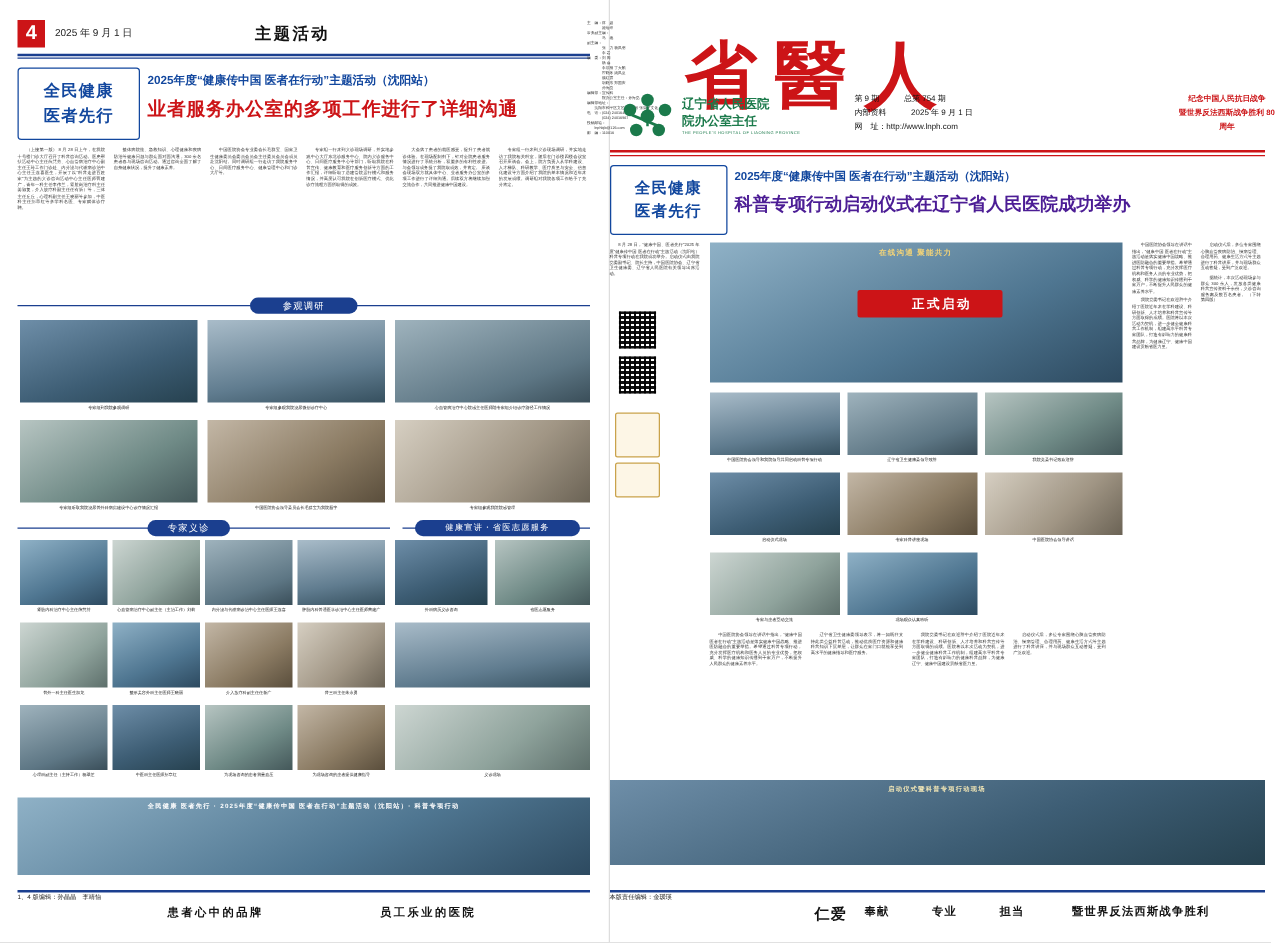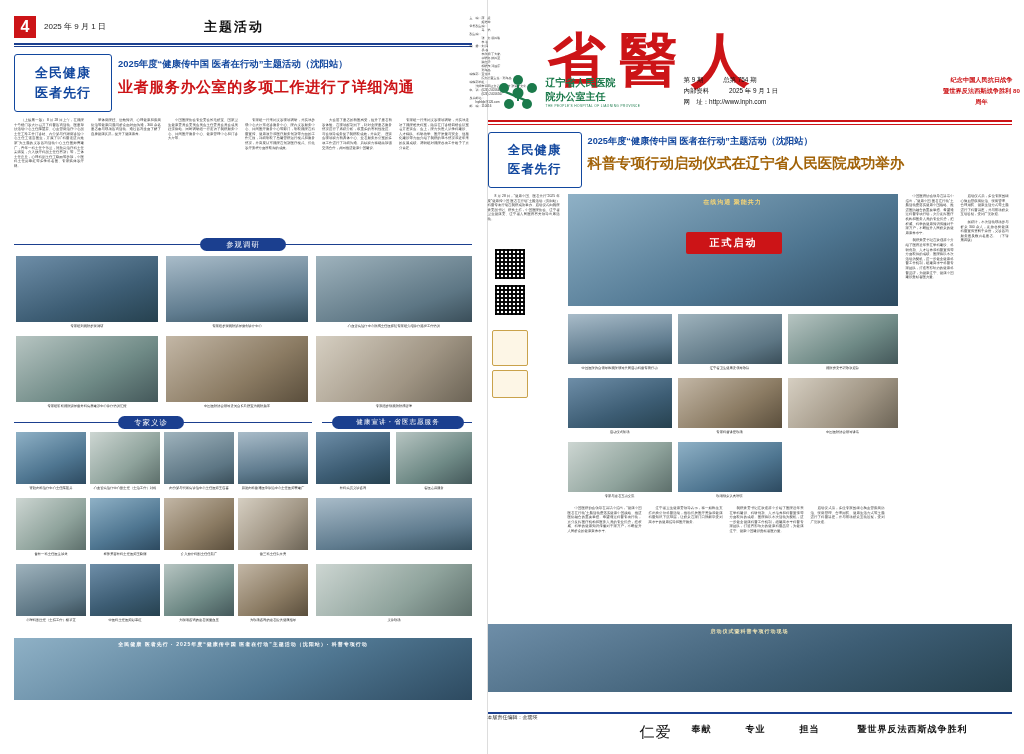--- a/index.html
+++ b/index.html
@@ -49,21 +49,21 @@
   .g4{background:linear-gradient(140deg,#cdd6d2,#8fa39c 60%,#5d6f6b);}
   .g5{background:linear-gradient(170deg,#a9bcc9,#607c8f 65%,#36505f);}
   .g6{background:linear-gradient(145deg,#c3b7a6,#8b7b63 60%,#5a4e3c);}
   .g7{background:linear-gradient(155deg,#8fb1c6,#4f7691 60%,#2d4a60);}
   .g8{background:linear-gradient(135deg,#d6cfc2,#a09584 60%,#6b6355);}
   .logo{position:absolute;left:6px;top:56px;width:44px;height:44px;}
   .rbox{position:absolute;left:0;top:0;width:92px;height:54px;border:1.4px solid #12479e;border-radius:3px;
         display:flex;flex-direction:column;align-items:center;justify-content:center;gap:2px;}
   .rbox span{font-size:12.4px;font-weight:bold;color:#12479e;letter-spacing:1px;}
   .rtitle1{position:absolute;left:100px;top:3px;font-size:9.2px;font-weight:bold;color:#12479e;}
-  .rtitle2{position:absolute;left:100px;top:22px;font-size:14.4px;font-weight:bold;color:#a16207;}
+  .rtitle2{position:absolute;left:100px;top:22px;font-size:14.4px;font-weight:bold;color:#4c1d95;}
 
   
   .stripL{position:absolute;left:14px;top:638px;width:458px;height:68px;}
   .footL{position:absolute;left:14px;top:712px;width:458px;height:32px;}
   .footline{position:absolute;left:0;top:0;width:100%;height:1.6px;background:#1b3f8f;}
   .footed{position:absolute;left:0;top:2px;font-size:5px;color:#222;}
 
   .qrwrap{position:absolute;display:flex;flex-direction:column;align-items:center;}
   .qr{width:30px;height:30px;background:
       repeating-linear-gradient(90deg,#111 0 2px,#fff 2px 4px),
@@ -174,20 +174,26 @@
     <div style="position:absolute;left:90px;top:618px;width:70px;" class="cap">中医科主任医师彭章红</div>
     <div style="position:absolute;left:164px;top:618px;width:70px;" class="cap">为现场咨询的患者测量血压</div>
     <div style="position:absolute;left:238px;top:618px;width:70px;" class="cap">为现场咨询的患者提供健康指导</div>
     <div style="position:absolute;left:316px;top:618px;width:156px;" class="cap">义诊现场</div>
 
     <div class="stripL">
       <div class="ph g7" style="left:0;top:0;width:458px;height:62px;"></div>
       <div style="position:absolute;left:0;top:3px;width:458px;text-align:center;font-size:5px;color:#fff;font-weight:bold;letter-spacing:1px;">全民健康 医者先行 · 2025年度“健康传中国 医者在行动”主题活动（沈阳站）· 科普专项行动</div>
     </div>
 
+    <div class="footL">
+      <div class="footline"></div>
+      <div class="footed">1、4 版编辑：孙晶晶　李靖怡</div>
+      <div style="position:absolute;left:120px;top:12px;font-size:9px;font-weight:bold;letter-spacing:2px;color:#111;">患者心中的品牌</div>
+      <div style="position:absolute;left:290px;top:12px;font-size:9px;font-weight:bold;letter-spacing:2px;color:#111;">员工乐业的医院</div>
+    </div>
 
     <div style="position:absolute;left:476px;top:14px;width:0;"></div>
   </div>
 
   <div class="half right">
 
     <div style="position:absolute;left:-18px;top:16px;width:58px;" class="xtiny">
       <div>主　编：薛　超</div>
       <div>　　　　姬培坤</div>
       <div>常务副主编：</div>
@@ -258,21 +264,21 @@
       <div class="rtitle1">2025年度“健康传中国 医者在行动”主题活动（沈阳站）</div>
       <div class="rtitle2">科普专项行动启动仪式在辽宁省人民医院成功举办</div>
     </div>
 
     <div style="position:absolute;left:0px;top:194px;width:72px;" class="tiny just">
       <p style="margin:0;text-indent:7px;">8 月 28 日，“健康中国、医者先行”2025 年度“健康传中国 医者在行动”主题活动（沈阳站）科普专项行动在我院成功举办。启动仪式由我院党委副书记、院长主持，中国医院协会、辽宁省卫生健康委、辽宁省人民医院有关领导出席活动。</p>
     </div>
 
     <div style="position:absolute;left:80px;top:194px;width:330px;height:112px;" class="ph g7">
       <div style="position:absolute;left:0;top:4px;width:330px;text-align:center;font-size:6px;color:#f4d477;font-weight:bold;letter-spacing:1px;">在线沟通 聚能共力</div>
-      <div style="position:absolute;left:118px;top:38px;width:96px;height:22px;background:#cc1417;border-radius:2px;color:#fff;font-size:10px;font-weight:bold;display:flex;align-items:center;justify-content:center;letter-spacing:2px;">正式启动</div>
+      <div style="position:absolute;left:118px;top:38px;width:96px;height:22px;background:#cc1417;border-radius:2px;color:#fff;font-size:10px;font-weight:bold;display:flex;align-items:center;justify-content:center;letter-spacing:2px;padding-left:20px;">正式启动</div>
     </div>
 
     <div class="ph g5" style="left:80px;top:314px;width:104px;height:50px;"></div>
     <div class="ph g2" style="left:190px;top:314px;width:104px;height:50px;"></div>
     <div class="ph g3" style="left:300px;top:314px;width:110px;height:50px;"></div>
     <div class="cap" style="left:80px;top:366px;width:104px;">中国医院协会领导和我院领导共同启动科普专项行动</div>
     <div class="cap" style="left:190px;top:366px;width:104px;">辽宁省卫生健康委领导致辞</div>
     <div class="cap" style="left:300px;top:366px;width:110px;">我院党委书记致欢迎辞</div>
 
     <div class="ph g1" style="left:80px;top:378px;width:104px;height:50px;"></div>
@@ -315,21 +321,21 @@
     </div>
 
     <div style="position:absolute;left:0px;top:624px;width:524px;height:72px;">
       <div class="ph g1" style="left:0;top:0;width:524px;height:68px;"></div>
       <div style="position:absolute;left:0;top:4px;width:524px;text-align:center;font-size:5px;color:#f1e6b6;font-weight:bold;letter-spacing:1px;">启动仪式暨科普专项行动现场</div>
     </div>
 
     <div style="position:absolute;left:0px;top:712px;width:524px;height:32px;">
       <div class="footline"></div>
       <div class="footed">本版责任编辑：金瑷瑛</div>
-      <div style="position:absolute;left:152px;top:11px;font-size:15px;font-weight:normal;color:#111;letter-spacing:1px;">仁爱</div>
+      <div style="position:absolute;left:164px;top:11px;font-size:12px;font-weight:bold;color:#111;letter-spacing:1px;">仁爱</div>
       <div style="position:absolute;left:204px;top:11px;font-size:9px;font-weight:bold;color:#111;letter-spacing:1px;">奉献</div>
       <div style="position:absolute;left:258px;top:11px;font-size:9px;font-weight:bold;color:#111;letter-spacing:1px;">专业</div>
       <div style="position:absolute;left:312px;top:11px;font-size:9px;font-weight:bold;color:#111;letter-spacing:1px;">担当</div>
       <div style="position:absolute;left:370px;top:11px;font-size:9px;font-weight:bold;color:#111;letter-spacing:1px;">暨世界反法西斯战争胜利</div>
     </div>
   </div>
  </div>
 
  <div class="qrwrap" style="left:494px;top:248px;">
    <div class="qr"></div>

